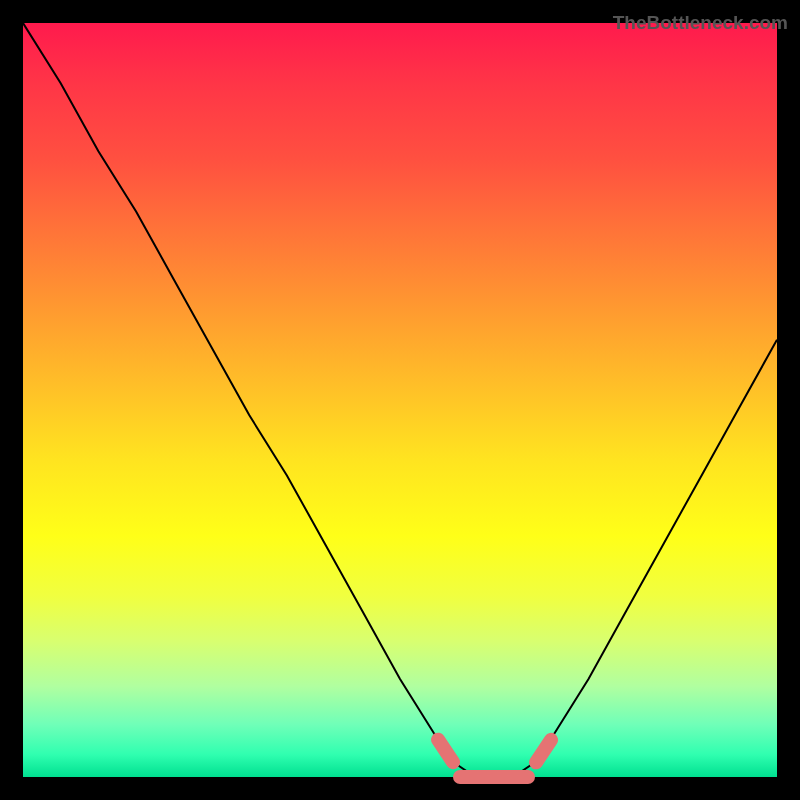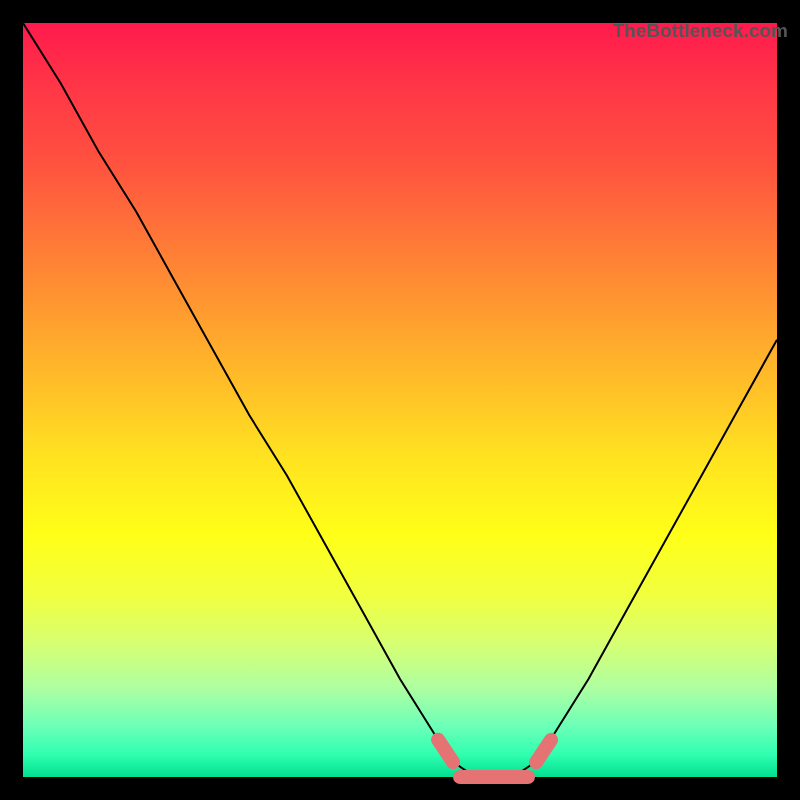--- a/index.html
+++ b/index.html
@@ -1,17 +1,17 @@
 <!DOCTYPE html>
 <html><head>
 <meta charset="utf-8">
 <style>
   * { margin: 0; padding: 0; box-sizing: border-box; }
   body { width: 800px; height: 800px; background: #000; position: relative; font-family: Arial, sans-serif; }
-  .watermark { position: absolute; top: 20px; right: 12px; color: #555; font-size: 19px; font-weight: bold; z-index: 10; margin-left: 15px; }
+  .watermark { position: absolute; top: 12px; right: 12px; color: #555; font-size: 19px; font-weight: bold; z-index: 10; margin-left: 15px; }
   .chart-frame { position: absolute; top: 23px; left: 23px; width: 754px; height: 754px; background: #000; }
   .chart-bg { position: absolute; top: 0; left: 0; width: 754px; height: 754px;
     background: linear-gradient(to bottom,
       #ff1a4d 0%,
       #ff3547 8%,
       #ff5040 18%,
       #ff7538 28%,
       #ff9a30 38%,
       #ffbf28 48%,
       #ffe420 58%,

